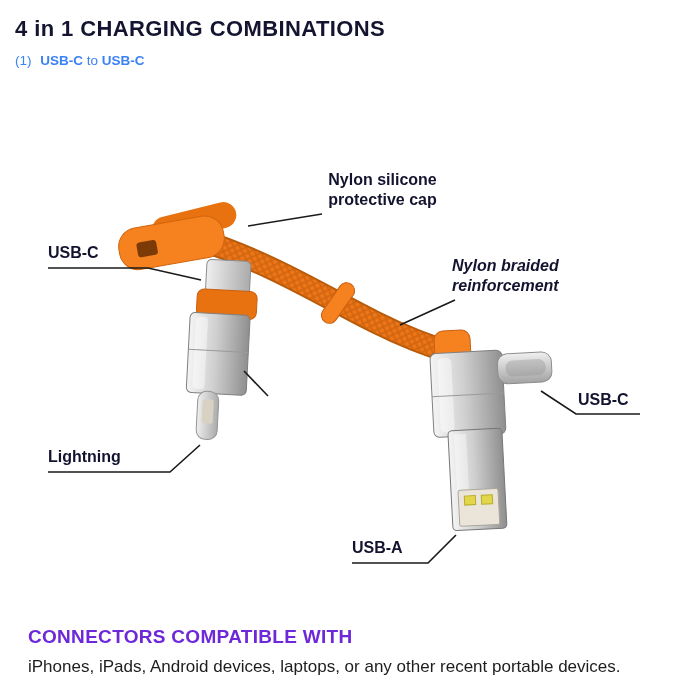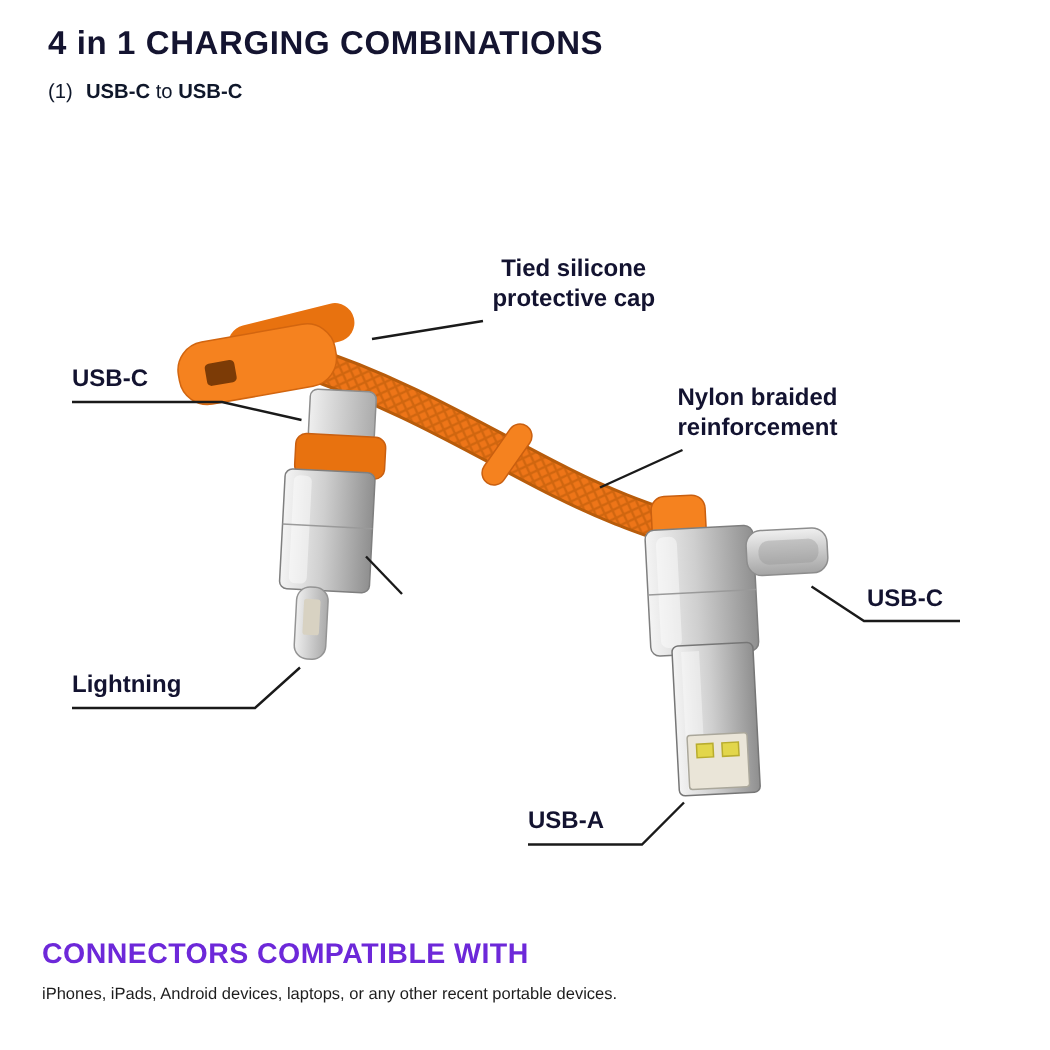--- a/index.html
+++ b/index.html
@@ -1,41 +1,41 @@
 <!DOCTYPE html>
 <html><head>
 <meta charset="utf-8">
 <style>
   html,body{margin:0;padding:0;background:#ffffff;}
   body{font-family:"Liberation Sans",sans-serif;color:#141430;}
   .page{position:relative;width:700px;height:700px;background:#ffffff;overflow:hidden;}
 
-  .header{position:absolute;left:32px;top:16px;right:28px;}
+  .header{position:absolute;left:15px;top:16px;right:28px;}
   .title{font-size:22px;font-weight:800;letter-spacing:.4px;color:#141430;}
   .combos{margin-top:11px;display:grid;grid-template-columns:235px auto;
           grid-auto-flow:column;grid-template-rows:repeat(2,21px);
-          font-size:13.5px;color:#0f172a;}
+          font-size:13.5px;color:#3b82f6;}
   .combo .num{font-weight:400;margin-right:5px;}
   .combo .bold{font-weight:700;}
 
   .diagram-svg{position:absolute;left:0;top:0;width:700px;height:700px;}
 
   .lbl{position:absolute;font-weight:700;font-size:16px;line-height:1.26;
        color:#131330;white-space:pre-line;}
   .lbl-cap{left:300px;top:170px;width:165px;text-align:center;}
   .lbl-usbc-left{left:48px;top:243px;}
-  .lbl-nylon{left:425px;top:256px;width:160px;text-align:center;}
+  .lbl-nylon{left:452px;top:256px;width:160px;text-align:left;font-style:italic;}
   .lbl-metal{left:270px;top:360px;width:104px;text-align:center;}
   .lbl-usbc-right{left:578px;top:390px;}
   .lbl-lightning{left:48px;top:447px;}
   .lbl-usba{left:352px;top:538px;}
 
   .footer{position:absolute;left:28px;top:626px;right:28px;}
   .footer-title{font-size:19px;font-weight:800;letter-spacing:.3px;color:#6d28d9;}
-  .footer-sub{margin-top:9px;font-size:11px;font-weight:400;color:#1d1d1d;}
+  .footer-sub{margin-top:9px;font-size:17px;font-weight:400;color:#1d1d1d;}
 </style>
 </head>
 <body>
 
 <div class="page">
 
   <div class="header">
     <div class="title">4 in 1 CHARGING COMBINATIONS</div>
     <div class="combos">
       <div class="combo">
@@ -115,21 +115,21 @@
       <polyline points="322,214 248,226"></polyline>
       <polyline points="48,268 148,268 201,280"></polyline>
       <polyline points="455,300 400,325"></polyline>
       <polyline points="268,396 244,371"></polyline>
       <polyline points="640,414 576,414 541,391"></polyline>
       <polyline points="48,472 170,472 200,445"></polyline>
       <polyline points="352,563 428,563 456,535"></polyline>
     </g>
   </svg>
 
-  <div class="lbl lbl-cap">Tied silicone
+  <div class="lbl lbl-cap">Nylon silicone
 protective cap</div>
   <div class="lbl lbl-usbc-left">USB-C</div>
   <div class="lbl lbl-nylon">Nylon braided
 reinforcement</div>
   <div class="lbl lbl-usbc-right">USB-C</div>
   <div class="lbl lbl-lightning">Lightning</div>
   <div class="lbl lbl-usba">USB-A</div>
 
   <div class="footer">
     <div class="footer-title">CONNECTORS COMPATIBLE WITH</div>

